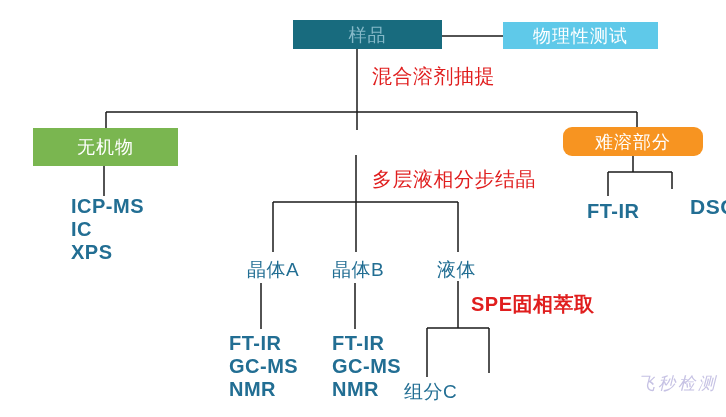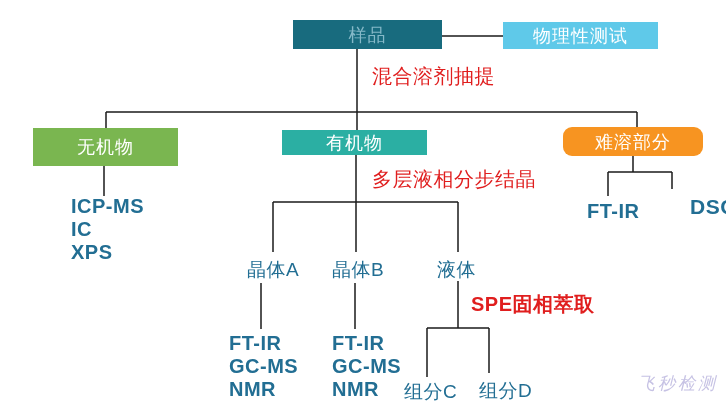--- a/index.html
+++ b/index.html
@@ -85,21 +85,20 @@
       M489 328 V373
       M633 156 V172
       M608 172 H672
       M608 172 V196
       M672 172 V189"></path>
   </svg>
 
   <div class="box sample">样品</div>
   <div class="box physical">物理性测试</div>
   <div class="box inorganic">无机物</div>
-  <div class="box organic">有机物</div>
   <div class="box insoluble">难溶部分</div>
 
   <div class="ann a1">混合溶剂抽提</div>
   <div class="ann a2">多层液相分步结晶</div>
   <div class="ann a3">SPE固相萃取</div>
 
   <div class="mblock inorg">
     <div>ICP-MS</div>
     <div>IC</div>
     <div>XPS</div>
@@ -115,20 +114,19 @@
     <div>NMR</div>
   </div>
 
   <div class="mblock crysB">
     <div>FT-IR</div>
     <div>GC-MS</div>
     <div>NMR</div>
   </div>
 
   <div class="lbl fC">组分C</div>
-  <div class="lbl fD">组分D</div>
 
   <div class="lbl insFTIR">FT-IR</div>
   <div class="lbl insDSC">DSC</div>
 
   <div class="watermark">飞秒检测</div>
 
 </div>
 
 </body></html>

